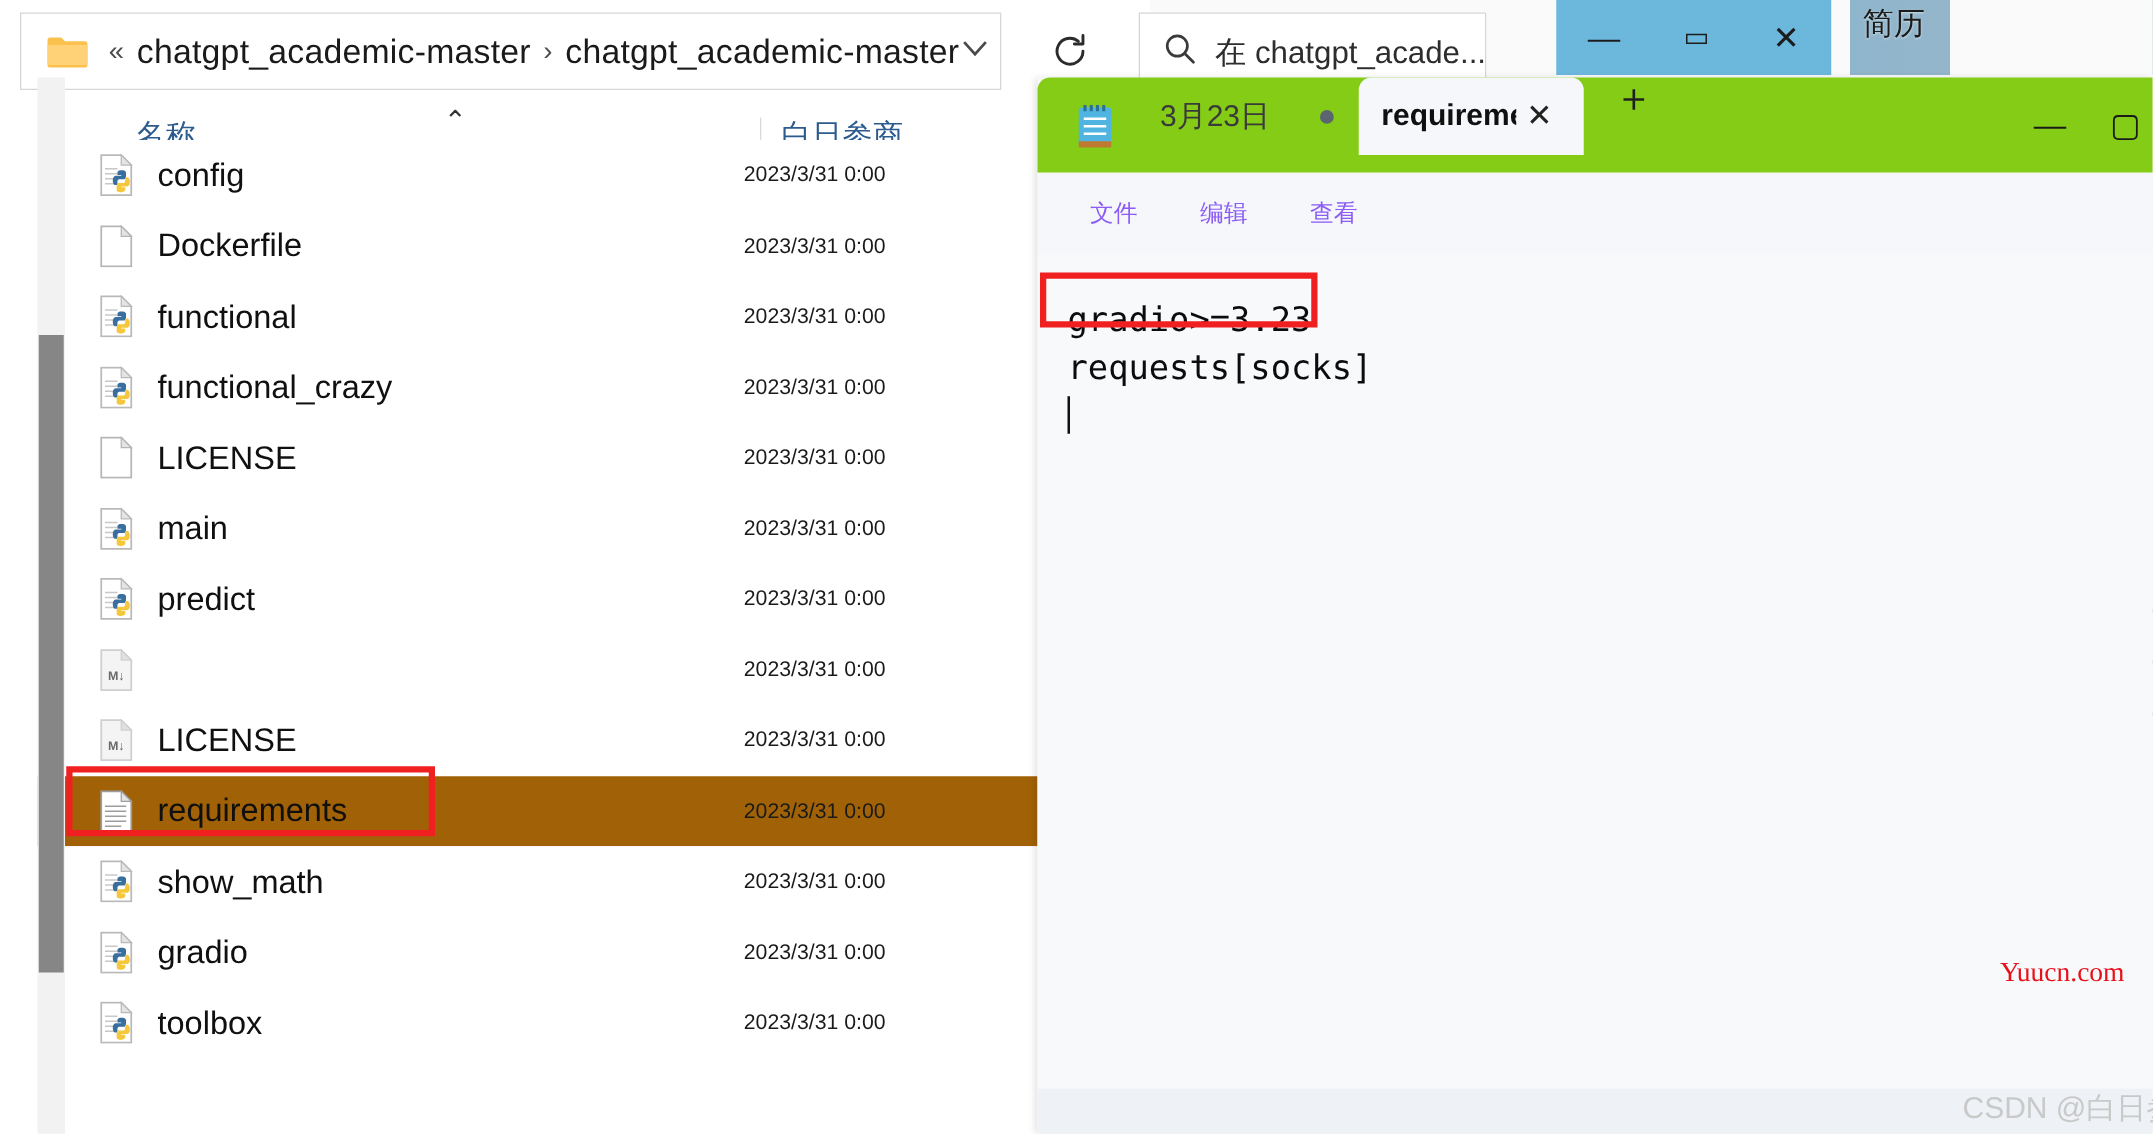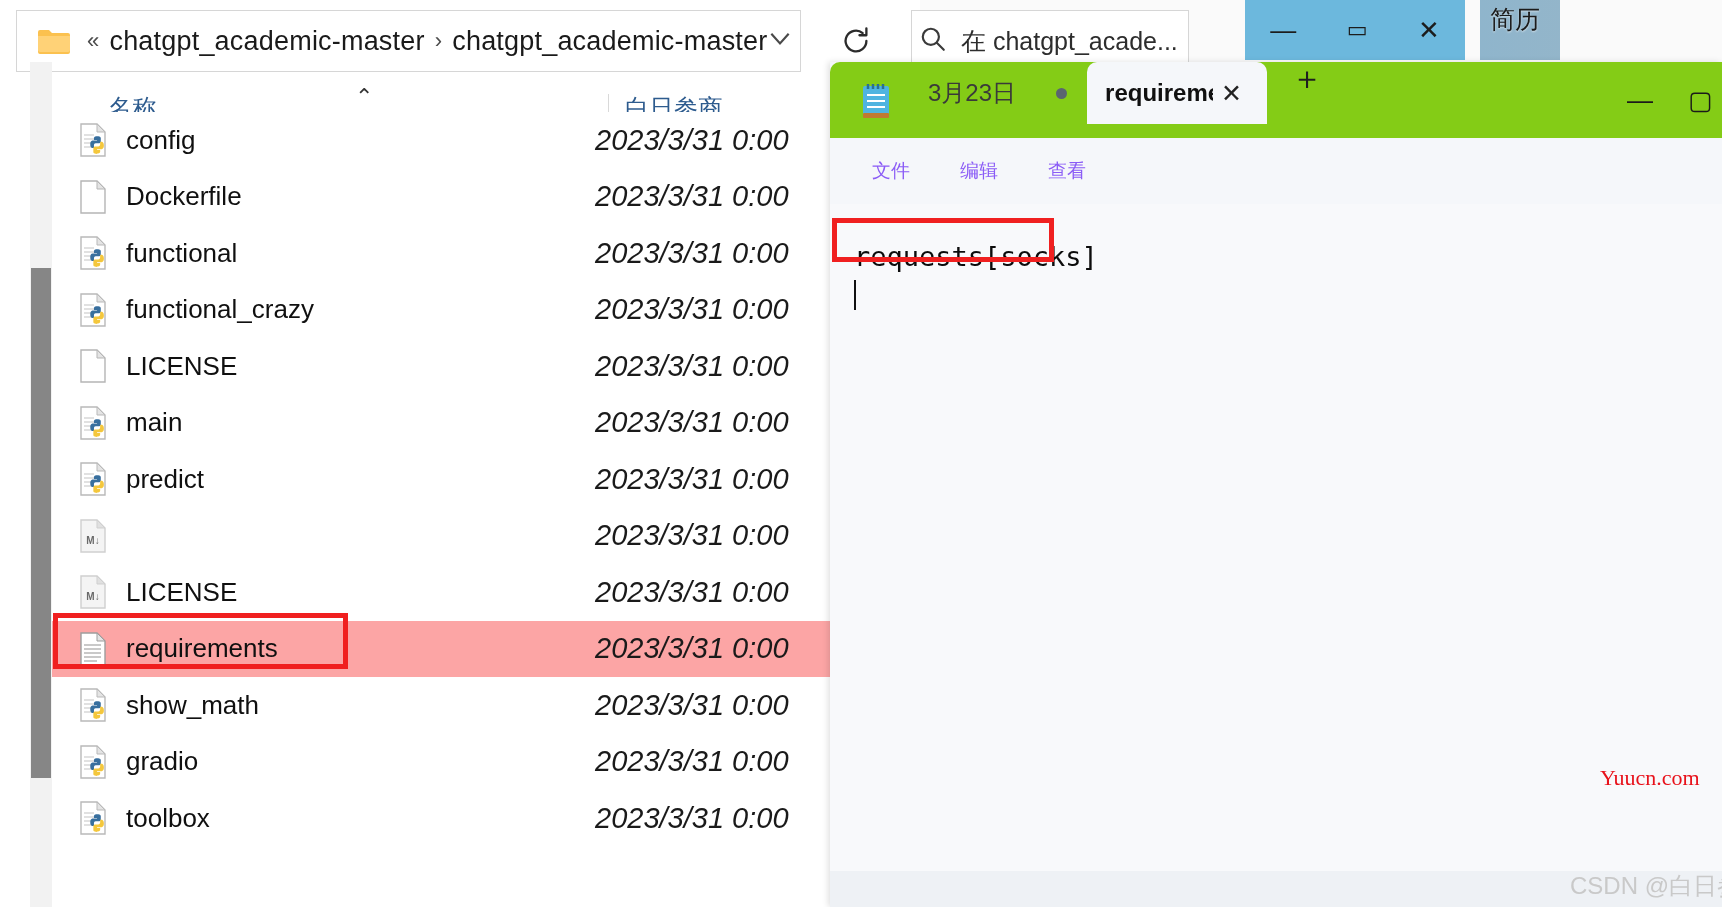--- a/index.html
+++ b/index.html
@@ -76,21 +76,21 @@
     margin-left: auto; color: #4a4a4a; font-size: 24px; padding-right: 8px;
   }
   #refresh-btn {
     position: absolute; left: 830px; top: 16px; width: 52px; height: 50px;
     display: flex; align-items: center; justify-content: center;
     color: #2b2b2b;
   }
   #search-box {
     position: absolute; left: 911px; top: 10px; width: 278px; height: 62px;
     border: 1px solid #d6d6d6; background: #ffffff;
-    display: flex; align-items: center; padding-left: 7px; gap: 14px;
+    display: flex; align-items: center; padding-left: 18px; gap: 14px;
     z-index: 11;
   }
   #search-placeholder { font-size: 25px; color: #2d2d2d; white-space: nowrap; }
 
   
   #column-header {
     position: absolute; left: 30px; top: 84px; width: 890px; height: 48px;
     display: flex; align-items: center;
     border-bottom: 1px solid #c4b5fd;
     background: #ffffff;
@@ -110,27 +110,26 @@
 
   
   #file-list {
     position: absolute; left: 30px; top: 112px; width: 890px; height: 795px;
     overflow: hidden; background: #ffffff;
   }
   .file-row {
     position: relative; height: 56.5px; display: flex; align-items: center;
     padding-left: 48px; background: #ffffff;
   }
-  .file-row.selected { background: #fca5a5; }
+  .file-row.selected { background: #a16207; }
   .file-icon { width: 30px; height: 34px; flex: none; margin-right: 18px; }
   .file-name { font-size: 26px; color: #101010; white-space: nowrap; }
   .file-date {
-    position: absolute; left: 565px; font-size: 29px; color: #1a1a1a;
+    position: absolute; left: 565px; font-size: 17px; color: #1a1a1a;
     white-space: nowrap;
-    font-style: italic;
   }
 
   
   #explorer-scroll-track {
     position: absolute; left: 30px; top: 62px; width: 22px; height: 845px;
     background: #f2f2f2; z-index: 12;
   }
   #explorer-scroll-thumb {
     position: absolute; left: 31px; top: 268px; width: 20px; height: 510px;
     background: #868686; z-index: 13;
@@ -582,20 +581,21 @@
     </div>
   </div>
 
   <div id="notepad-menubar">
     <span class="np-menu-item">文件</span>
     <span class="np-menu-item">编辑</span>
     <span class="np-menu-item">查看</span>
   </div>
 
   <div id="notepad-editor">
+    <div class="np-line">gradio&gt;=3.23</div>
     <div class="np-line">requests[socks]</div>
     <div class="np-line"><span id="np-caret"></span></div>
     <div id="np-gradio-annotation"></div>
   </div>
 
   <div id="notepad-statusbar"></div>
 </div>
 
 <div id="right-gutter">
   <div class="badge" id="badge-c">

